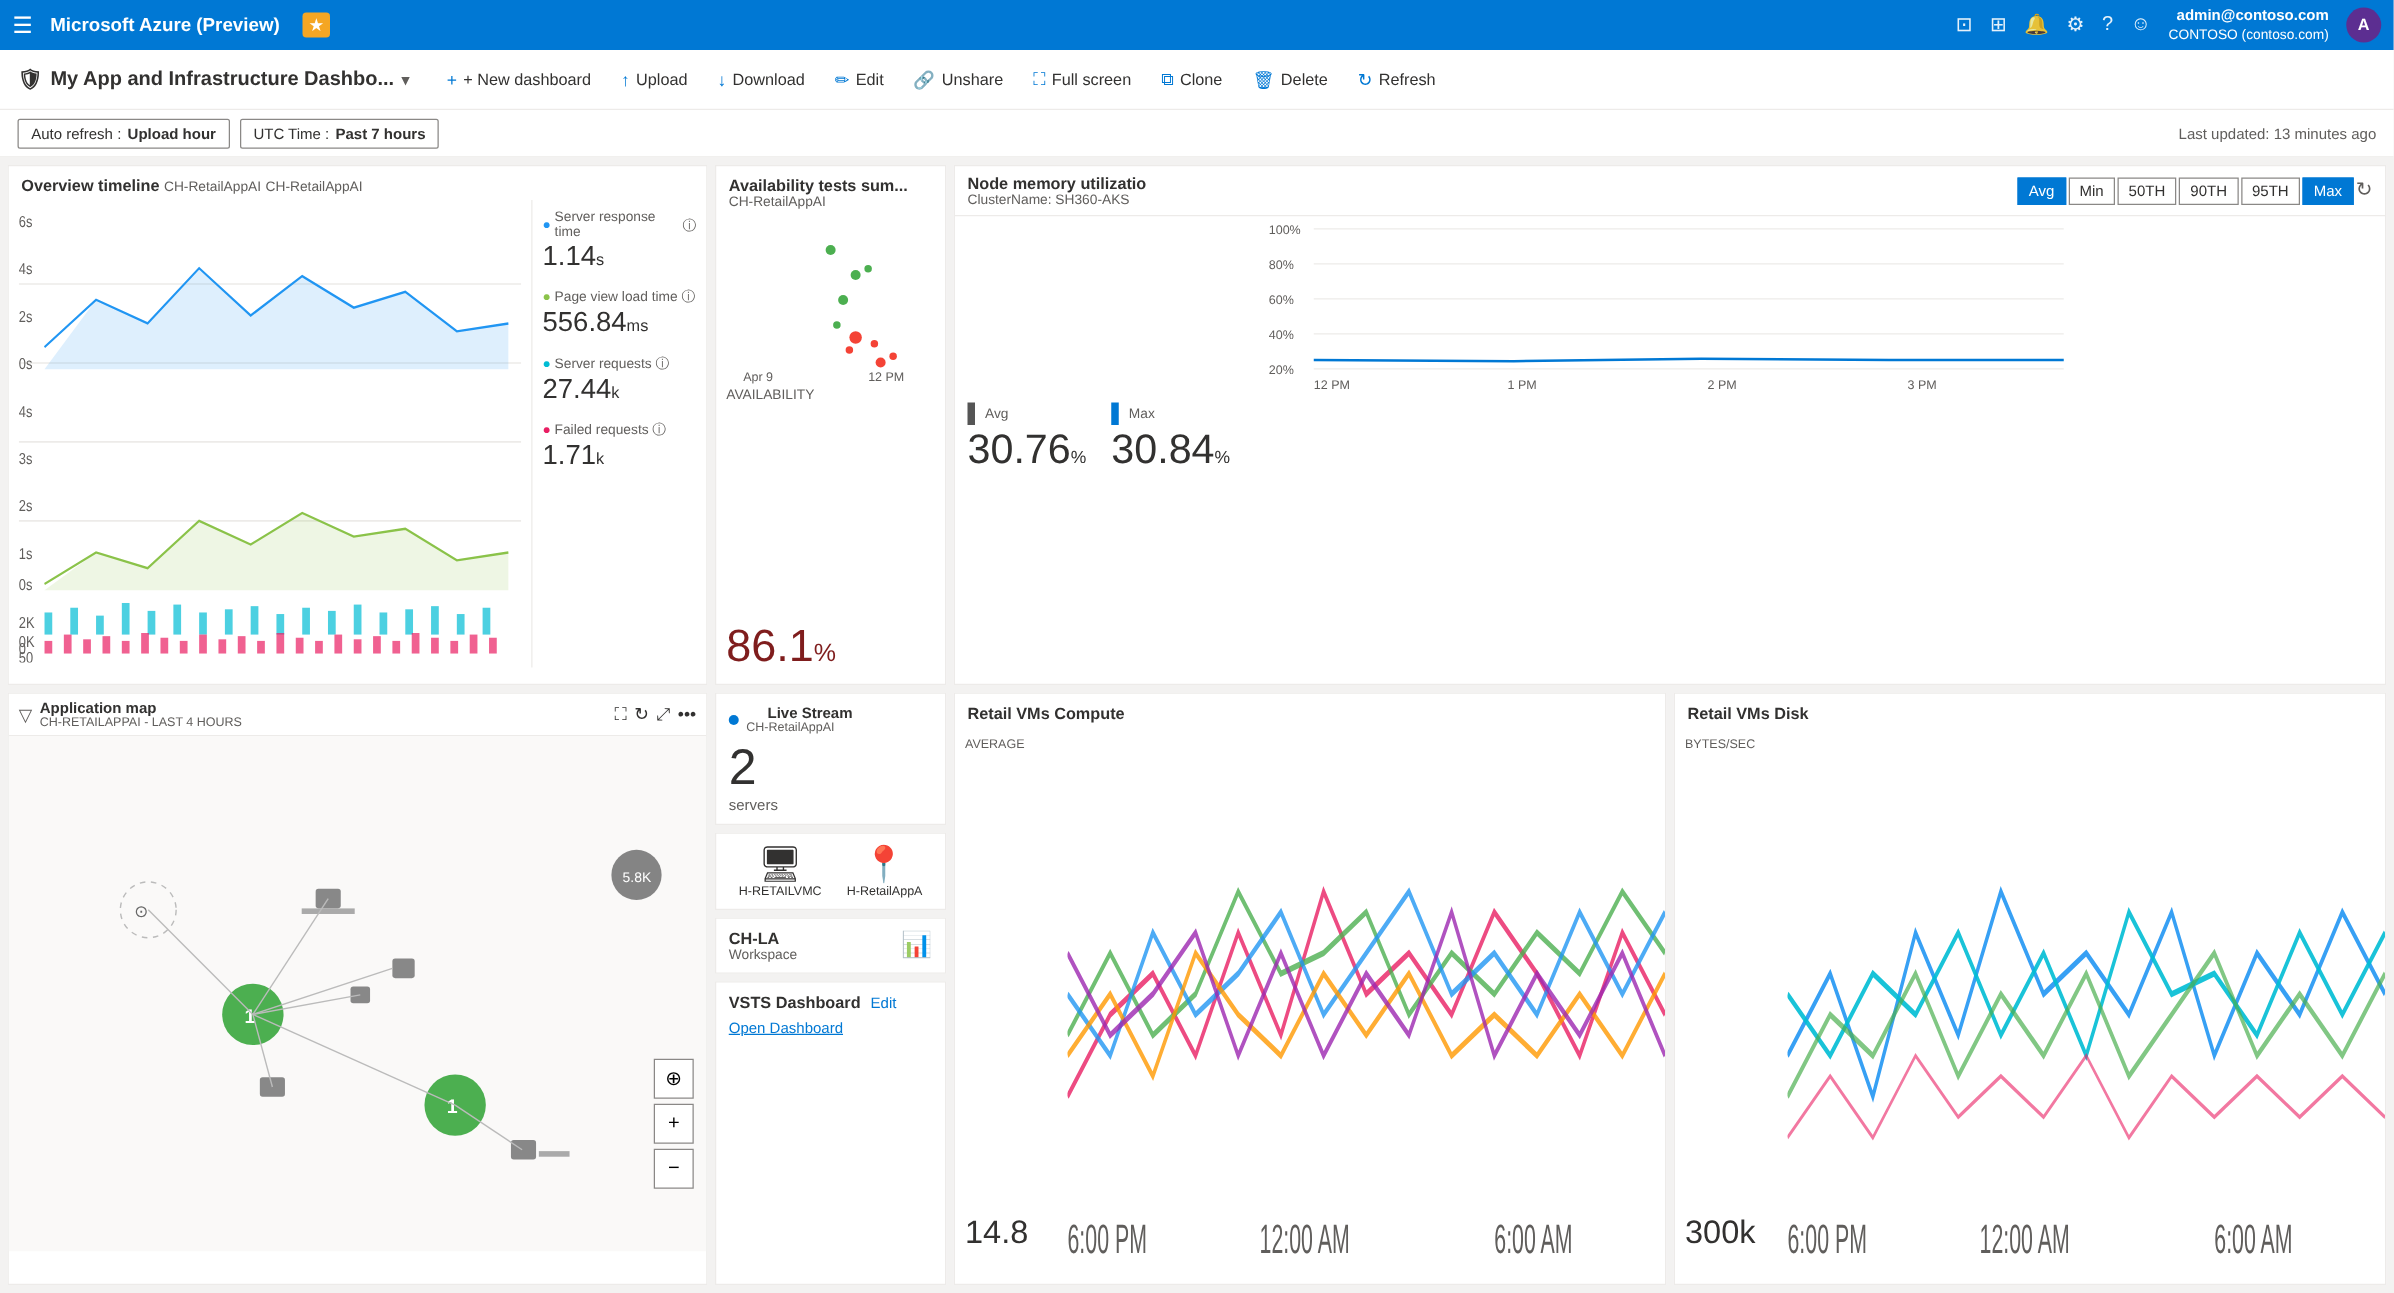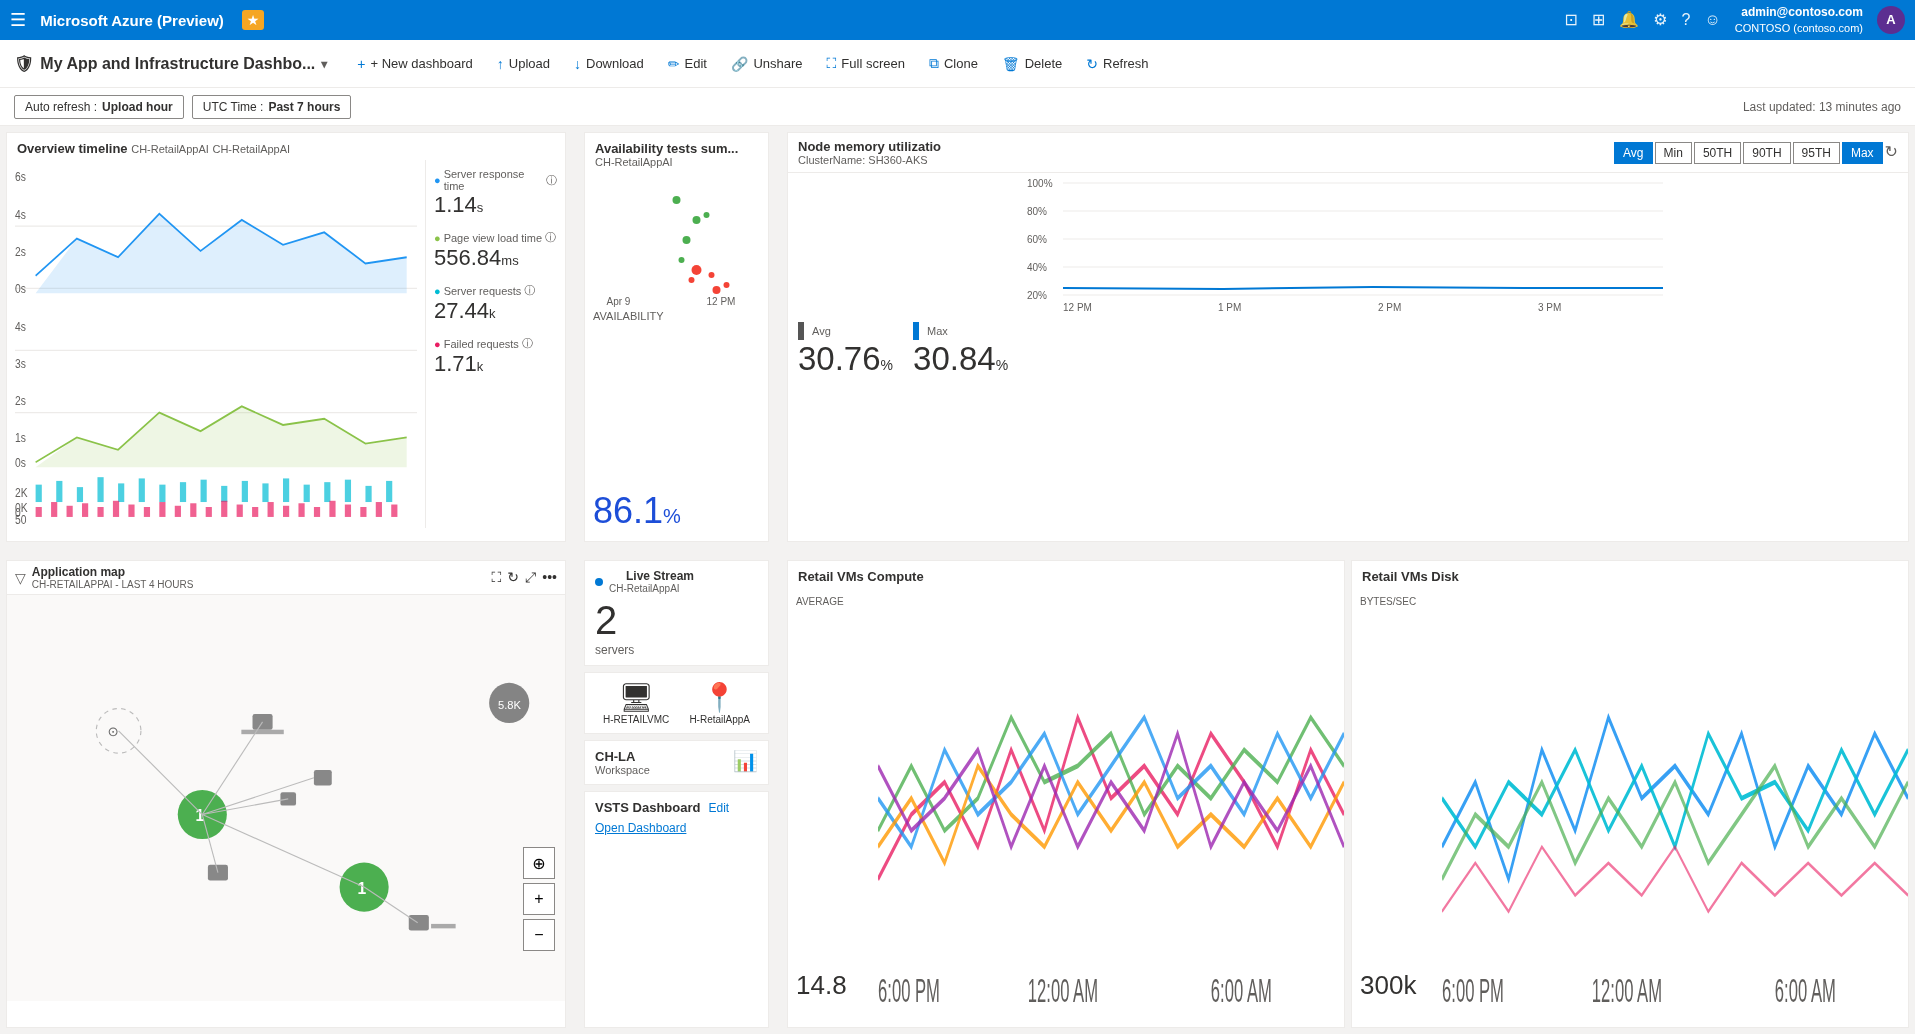--- a/index.html
+++ b/index.html
@@ -92,21 +92,21 @@
       font-size: 12px;
       color: #323130;
     }
     .last-updated { margin-left: auto; font-size: 12px; color: #605e5c; }
 
     
     .dashboard {
       display: grid;
       grid-template-columns: 560px 185px 1fr;
       grid-template-rows: auto auto;
-      gap: 18px;
+      gap: 6px;
       padding: 6px;
       height: calc(100vh - 126px);
       overflow: hidden;
     }
 
     
     .card {
       background: white;
       border: 1px solid #edebe9;
       position: relative;
@@ -161,21 +161,21 @@
     }
     .avail-inner {
       padding: 8px;
       display: flex;
       flex-direction: column;
       height: calc(100% - 40px);
     }
     .avail-percent {
       font-size: 36px;
       font-weight: 300;
-      color: #1d4ed8;
+      color: #7f1d1d;
       margin-top: auto;
     }
 
     
     .memory-card {
       grid-column: 3;
       grid-row: 1;
     }
     .memory-header {
       display: flex;

